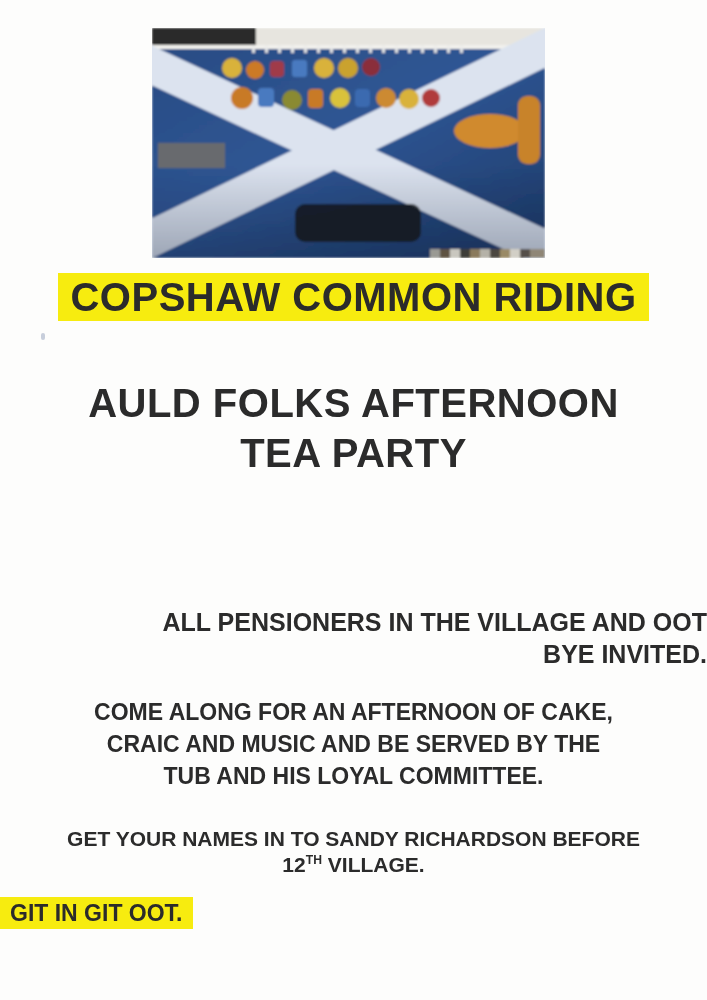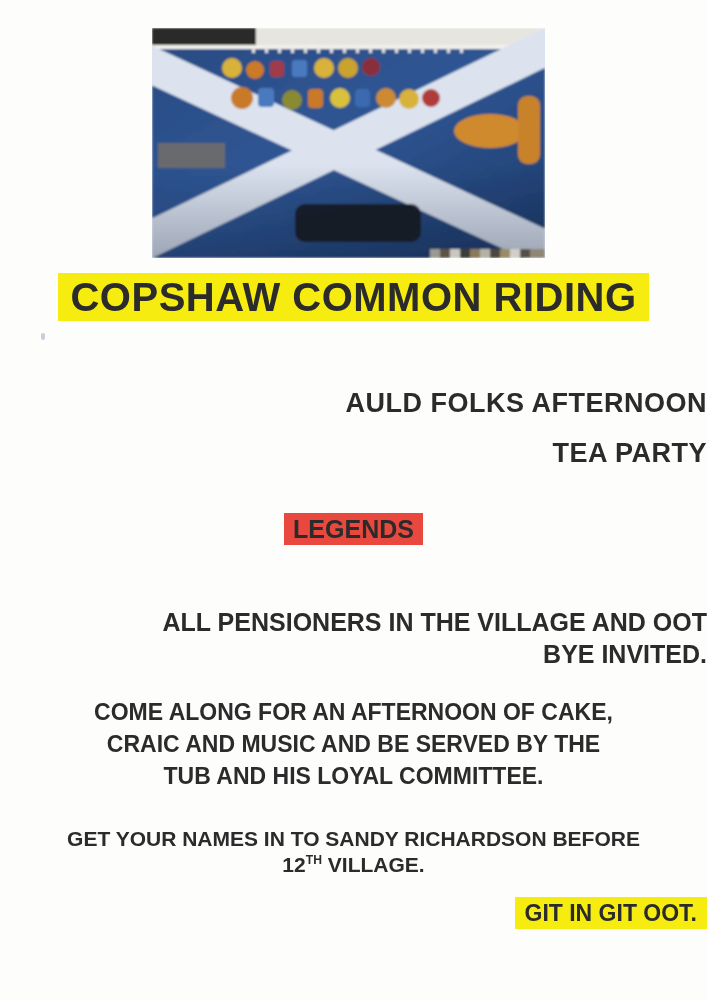--- a/index.html
+++ b/index.html
@@ -28,22 +28,22 @@
   .band-title .hl-yellow{
     display:inline-block;
     background:var(--highlight-yellow);
     font-size:40px;line-height:44px;
     padding:2px 12px;
     letter-spacing:0.5px;
     white-space:nowrap;
   }
   .heading{
     position:absolute;top:378px;left:0;right:0;
-    text-align:right;
-    font-size:27px;line-height:50px;
+    text-align:center;
+    font-size:40px;line-height:50px;
     letter-spacing:0.5px;
   }
   .when{
     position:absolute;top:508px;left:0;right:0;
     text-align:center;
     font-size:25px;line-height:30px;
   }
   .when sup{font-size:0.58em;line-height:0;vertical-align:super;}
   .venue-line{margin-top:5px;}
   .hl-red{
@@ -60,21 +60,21 @@
   .details{
     position:absolute;top:696px;left:0;right:0;
     text-align:center;font-size:23px;line-height:32px;
   }
   .rsvp{
     position:absolute;top:826px;left:0;right:0;
     text-align:center;font-size:21px;line-height:26px;
   }
   .rsvp sup{font-size:0.58em;line-height:0;vertical-align:super;}
   .footer-line{
-    position:absolute;top:897px;left:0;right:0;text-align:right;
+    position:absolute;top:897px;left:0;right:0;text-align:left;
   }
   .footer-line .hl-yellow{
     display:inline-block;
     background:var(--highlight-yellow);
     font-size:23px;line-height:26px;
     padding:3px 10px;
     white-space:nowrap;
   }
   .artifact{
     position:absolute;left:41px;top:333px;width:4px;height:7px;
@@ -188,23 +188,20 @@
   </div>
 
   <span class="artifact"></span>
 
   <div class="heading">
     <div>AULD FOLKS AFTERNOON</div>
     <div>TEA PARTY</div>
   </div>
 
   <div class="when">
-    <div class="venue-line">
-      <span class="hl-red">LEGENDS</span>
-    </div>
   </div>
 
   <div class="invite">
     <div>ALL PENSIONERS IN THE VILLAGE AND OOT</div>
     <div>BYE INVITED.</div>
   </div>
 
   <div class="details">
     <div>COME ALONG FOR AN AFTERNOON OF CAKE,</div>
     <div>CRAIC AND MUSIC AND BE SERVED BY THE</div>

